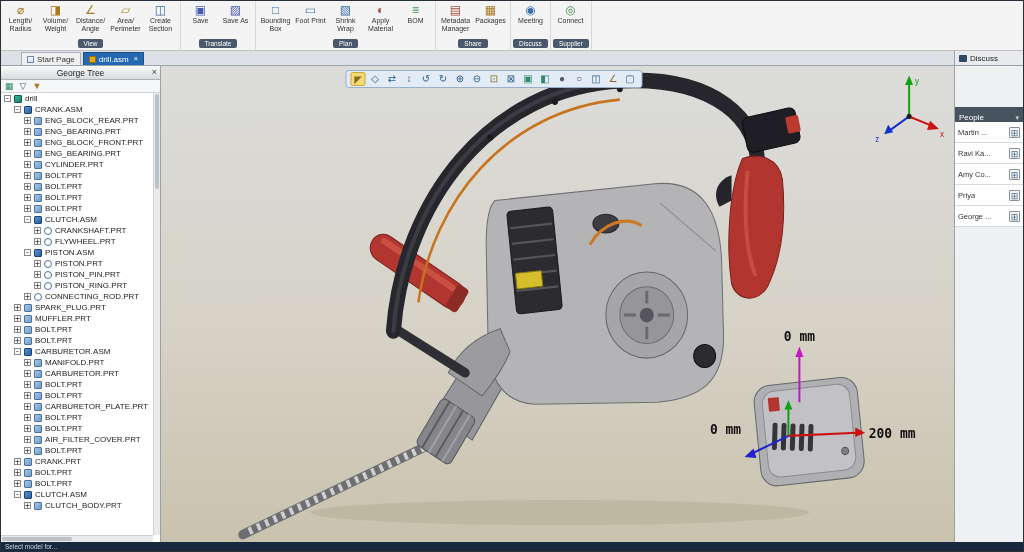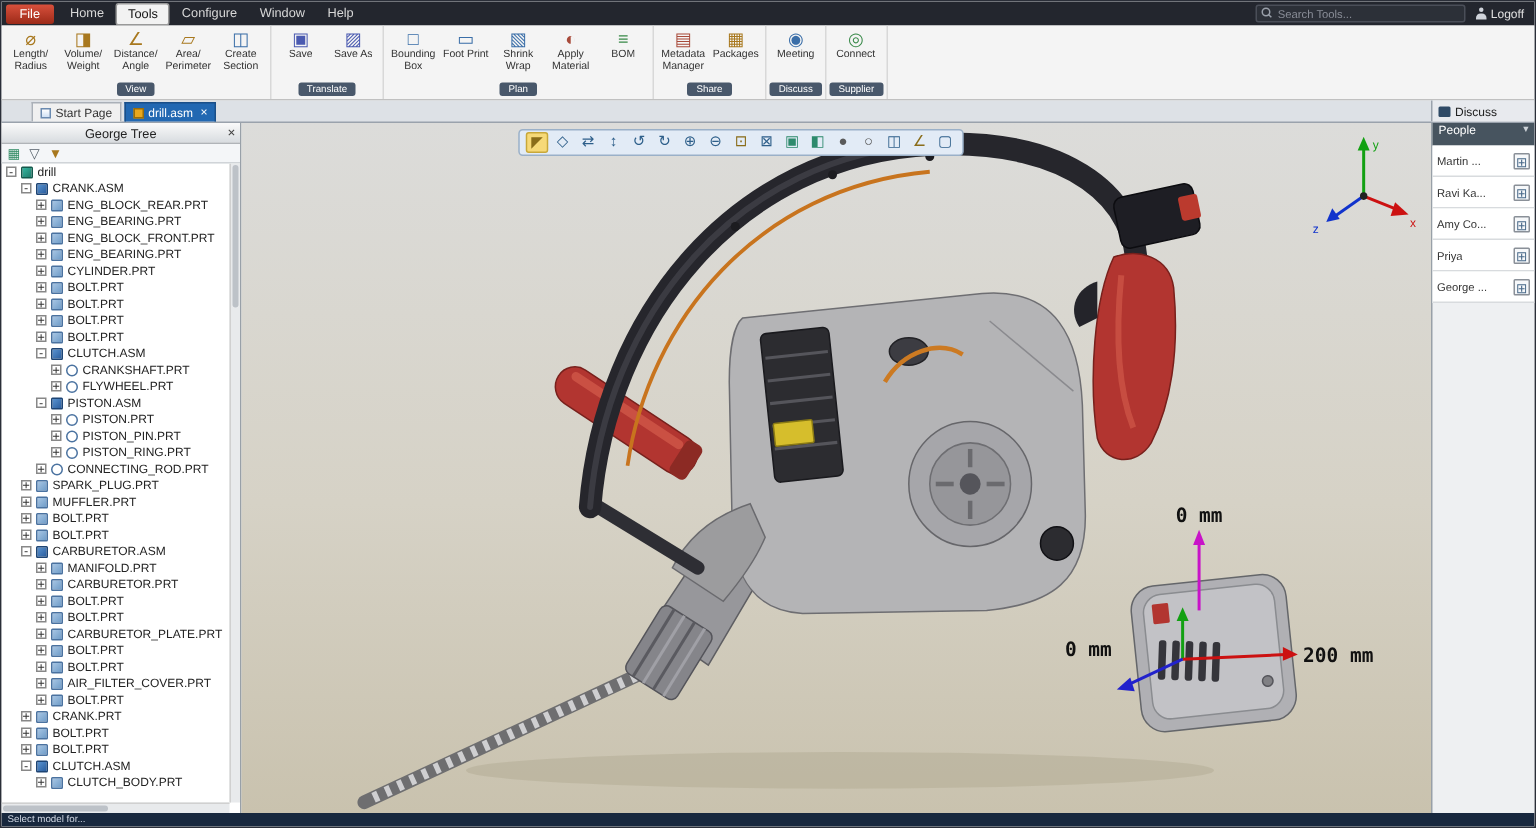--- a/index.html
+++ b/index.html
@@ -79,55 +79,35 @@
 
   
   .viewport{flex:1;position:relative;background:linear-gradient(180deg,#dcdcda 0%,#d6d2c6 55%,#c9c2ae 100%);overflow:hidden;min-width:0;}
   .vp-toolbar{position:absolute;top:4px;left:42%;transform:translateX(-50%);display:flex;align-items:center;gap:2px;background:#e2ebf6;border:1px solid #9ab0c8;border-radius:3px;padding:1px 4px;z-index:5;}
   .vpbtn{width:15px;height:14px;font-size:10px;line-height:14px;text-align:center;border-radius:2px;}
   .vpbtn.active{background:#f6d978;border:1px solid #c8a83a;}
   .vp-svg{position:absolute;inset:0;width:100%;height:100%;}
 
   
   .right-panel{width:69px;flex:0 0 auto;background:#eef0f2;border-left:1px solid #98a0a8;display:flex;flex-direction:column;}
-  .people-header{flex:0 0 15px;background:#47545f;color:#fff;font-size:8px;display:flex;align-items:flex-start;justify-content:space-between;padding:0 4px;}
+  .people-header{flex:0 0 15px;background:#47545f;color:#fff;font-size:8px;display:flex;align-items:flex-end;justify-content:space-between;padding:0 4px;margin-top:41px;}
   .people-pin{font-size:7px;color:#cdd3d8;}
   .prow{height:21px;background:#fff;border-bottom:1px solid #d8dbde;display:flex;align-items:center;justify-content:space-between;padding:0 3px;}
   .pname{font-size:7.5px;color:#333;overflow:hidden;white-space:nowrap;}
   .padd{width:11px;height:11px;border:1px solid #8a9098;border-radius:1px;font-size:9px;line-height:10px;text-align:center;color:#4a6a8a;background:#f6f8fa;flex:0 0 auto;}
 
   
   .statusbar{flex:0 0 9px;background:#18283e;color:#cfd6e2;font-size:6.5px;display:flex;align-items:center;padding:0 4px;}
 </style>
 </head>
 <body>
 
 <div class="app">
 
 
-  <div class="menubar">
-    <span class="file-btn">File</span>
-    <span id="menu-tabs" style="display:flex;gap:1px;">
-        <span class="menu-tab">Home</span>
-        <span class="menu-tab active">Tools</span>
-        <span class="menu-tab">Configure</span>
-        <span class="menu-tab">Window</span>
-        <span class="menu-tab">Help</span>
-      </span>
-    <span class="menu-right">
-      <span class="search-box">
-        <span class="mag"></span>
-        <input placeholder="Search Tools..." style="">
-      </span>
-      <span class="logoff">
-        <span class="person"></span>
-        <span>Logoff</span>
-      </span>
-    </span>
-  </div>
 
   <div class="ribbon" id="ribbon-groups">
       <div class="rgroup">
         <div class="rbtns">
           <div class="rbtn">
             <div class="ricon" style="color: rgb(168, 120, 30);">⌀</div>
             <div class="rlabel">Length/ Radius</div>
           </div>
           <div class="rbtn">
             <div class="ricon" style="color: rgb(168, 120, 30);">◨</div>

